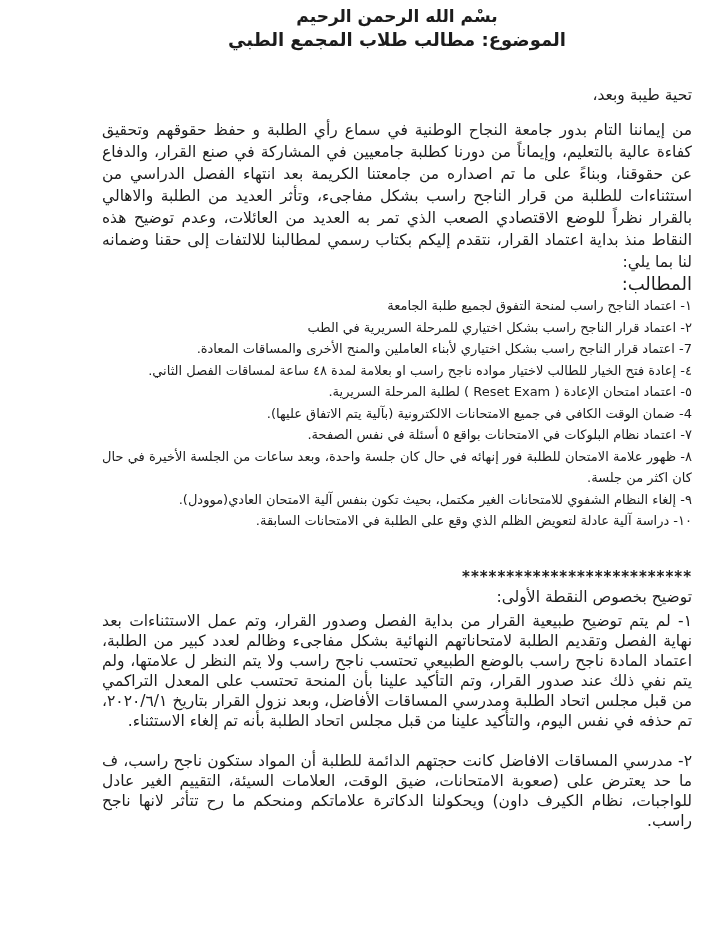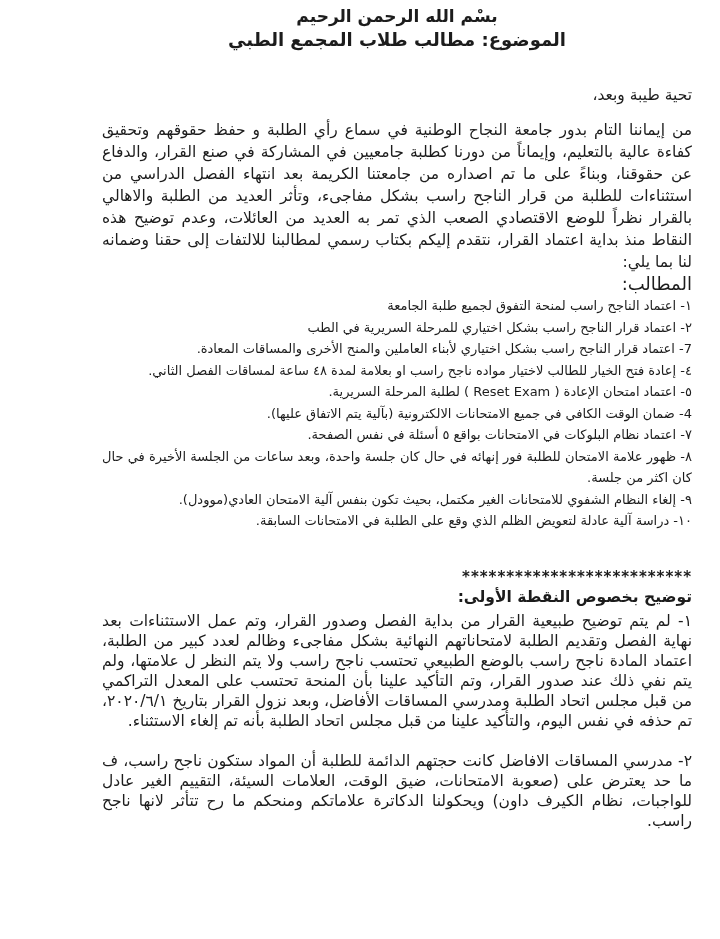--- a/index.html
+++ b/index.html
@@ -59,21 +59,21 @@
   }
   .divider {
     margin-top: 36px;
     text-align: right;
     font-weight: bold;
     font-size: 15px;
     letter-spacing: 1px;
     line-height: 18px;
   }
   .clar-heading {
-    font-weight: bold;
+    font-weight: normal;
     font-size: 15.5px;
     line-height: 23px;
     text-align: right;
   }
   .clar-list .clar-para {
     font-size: 15.5px;
     line-height: 20px;
     text-align: justify;
     margin-top: 2px;
   }

